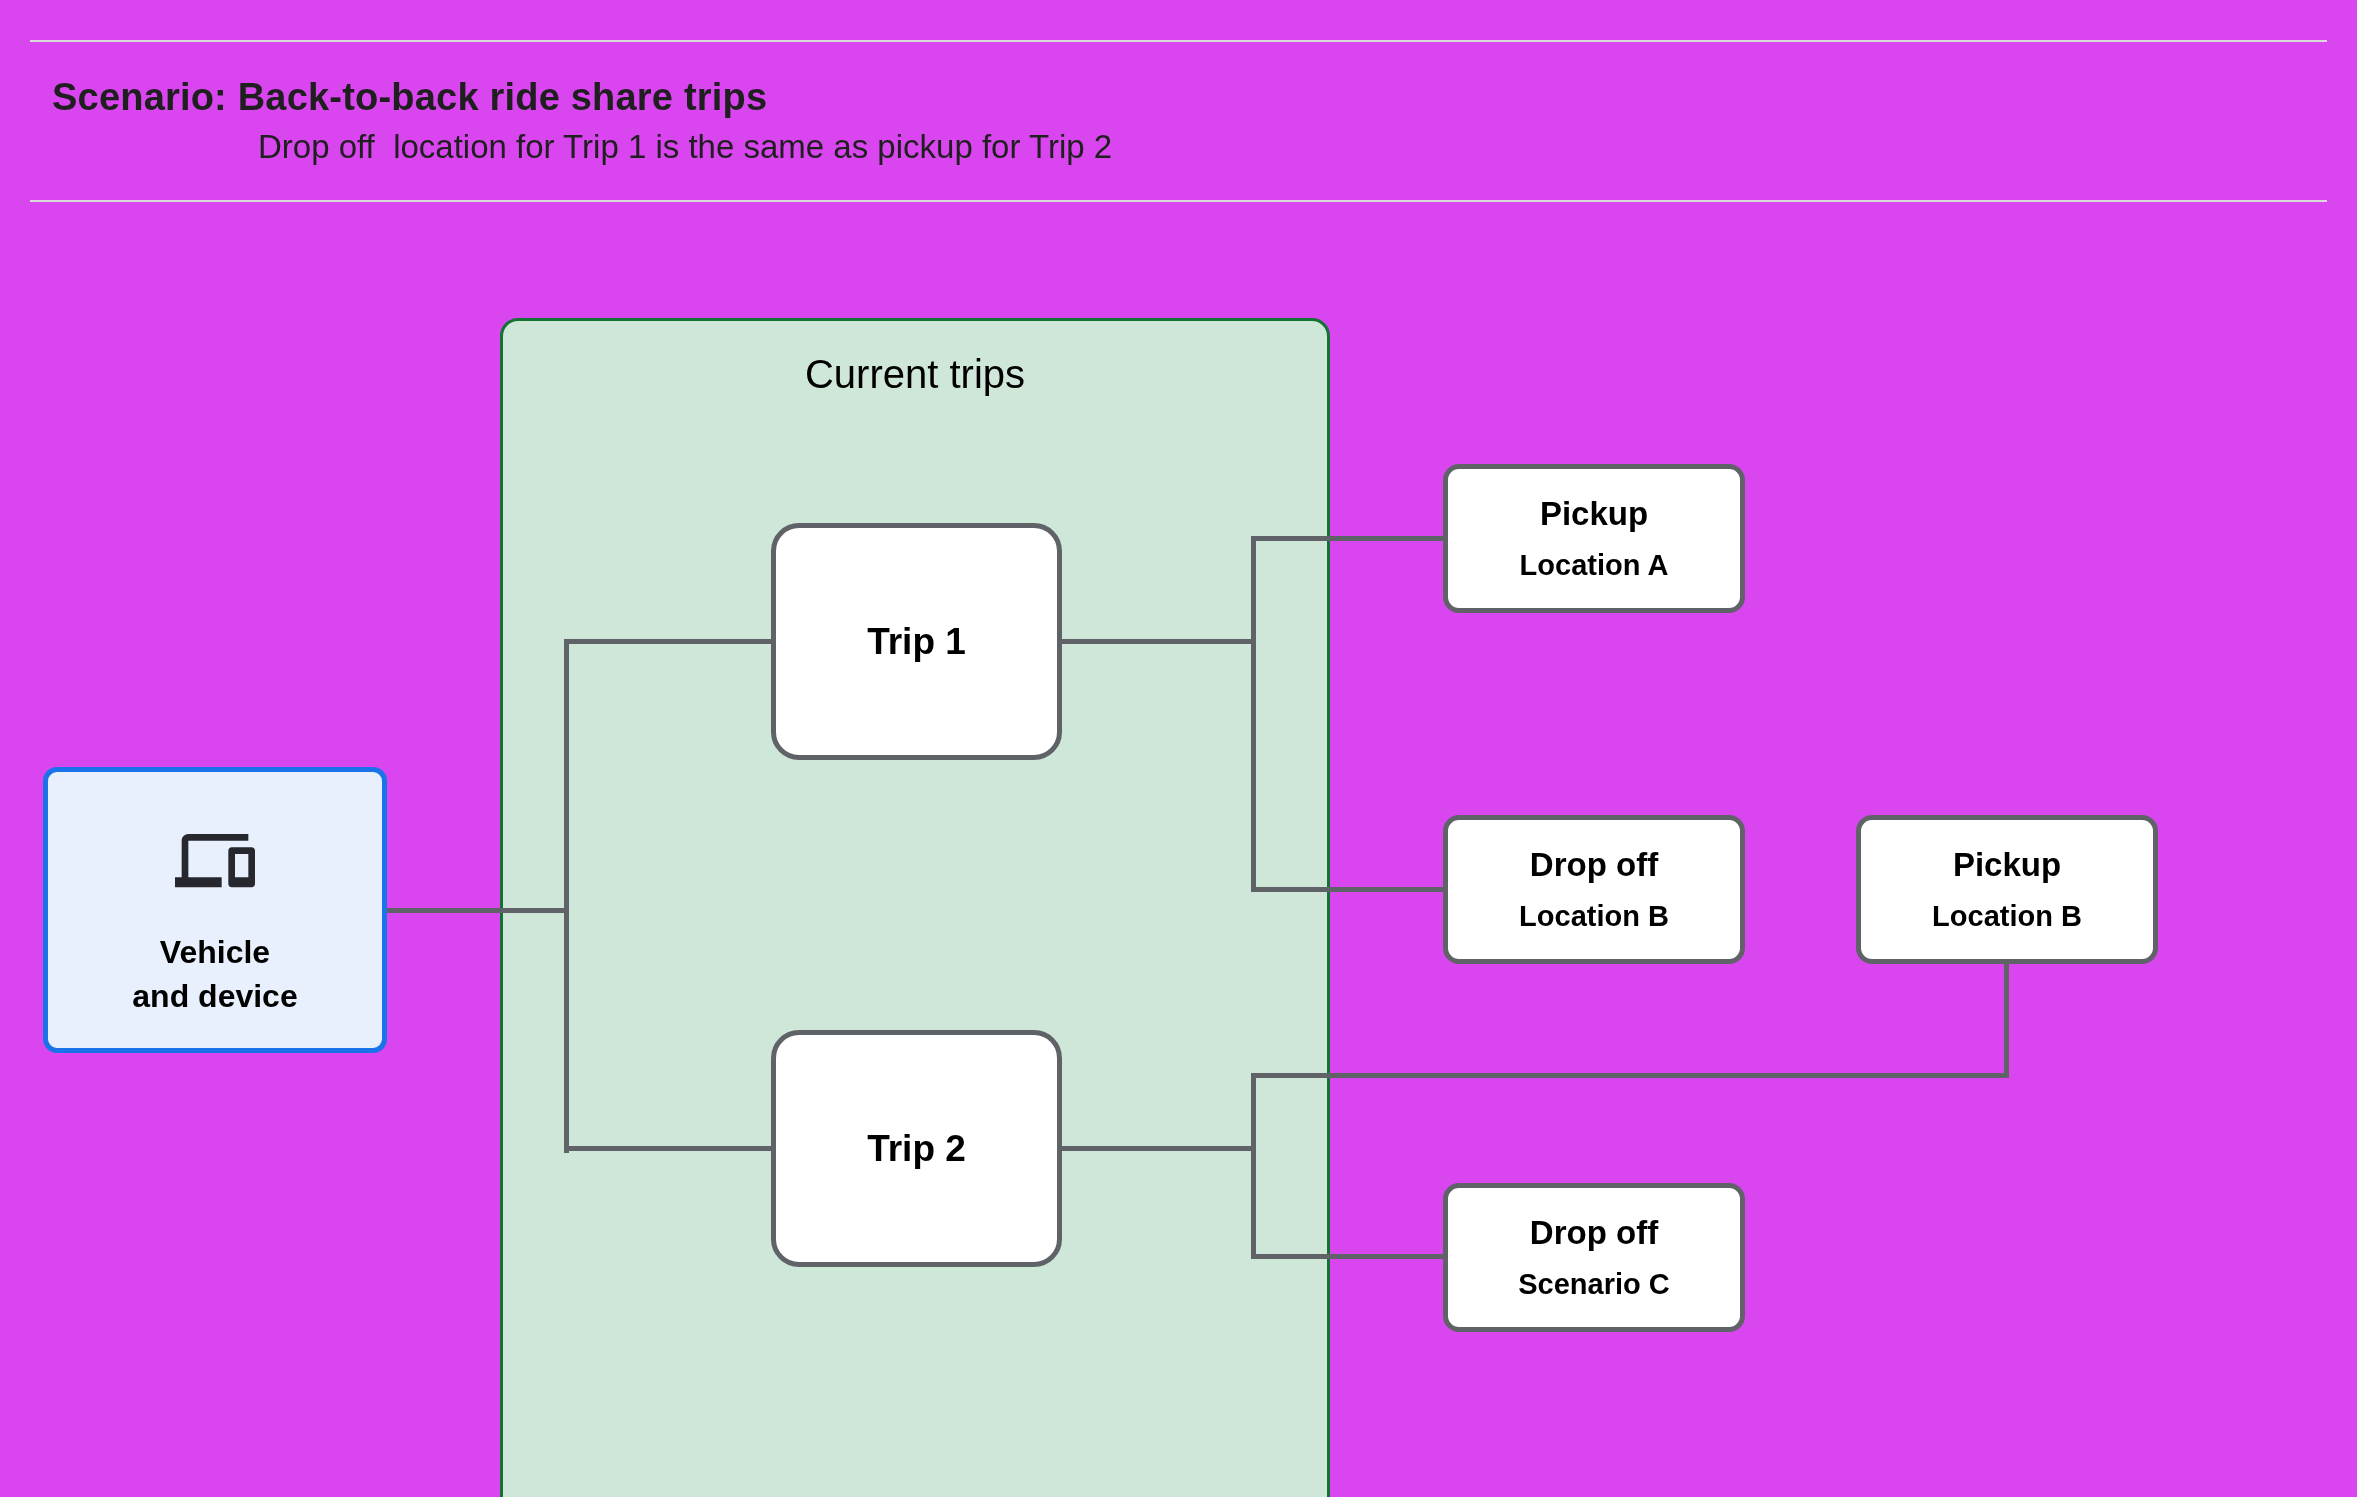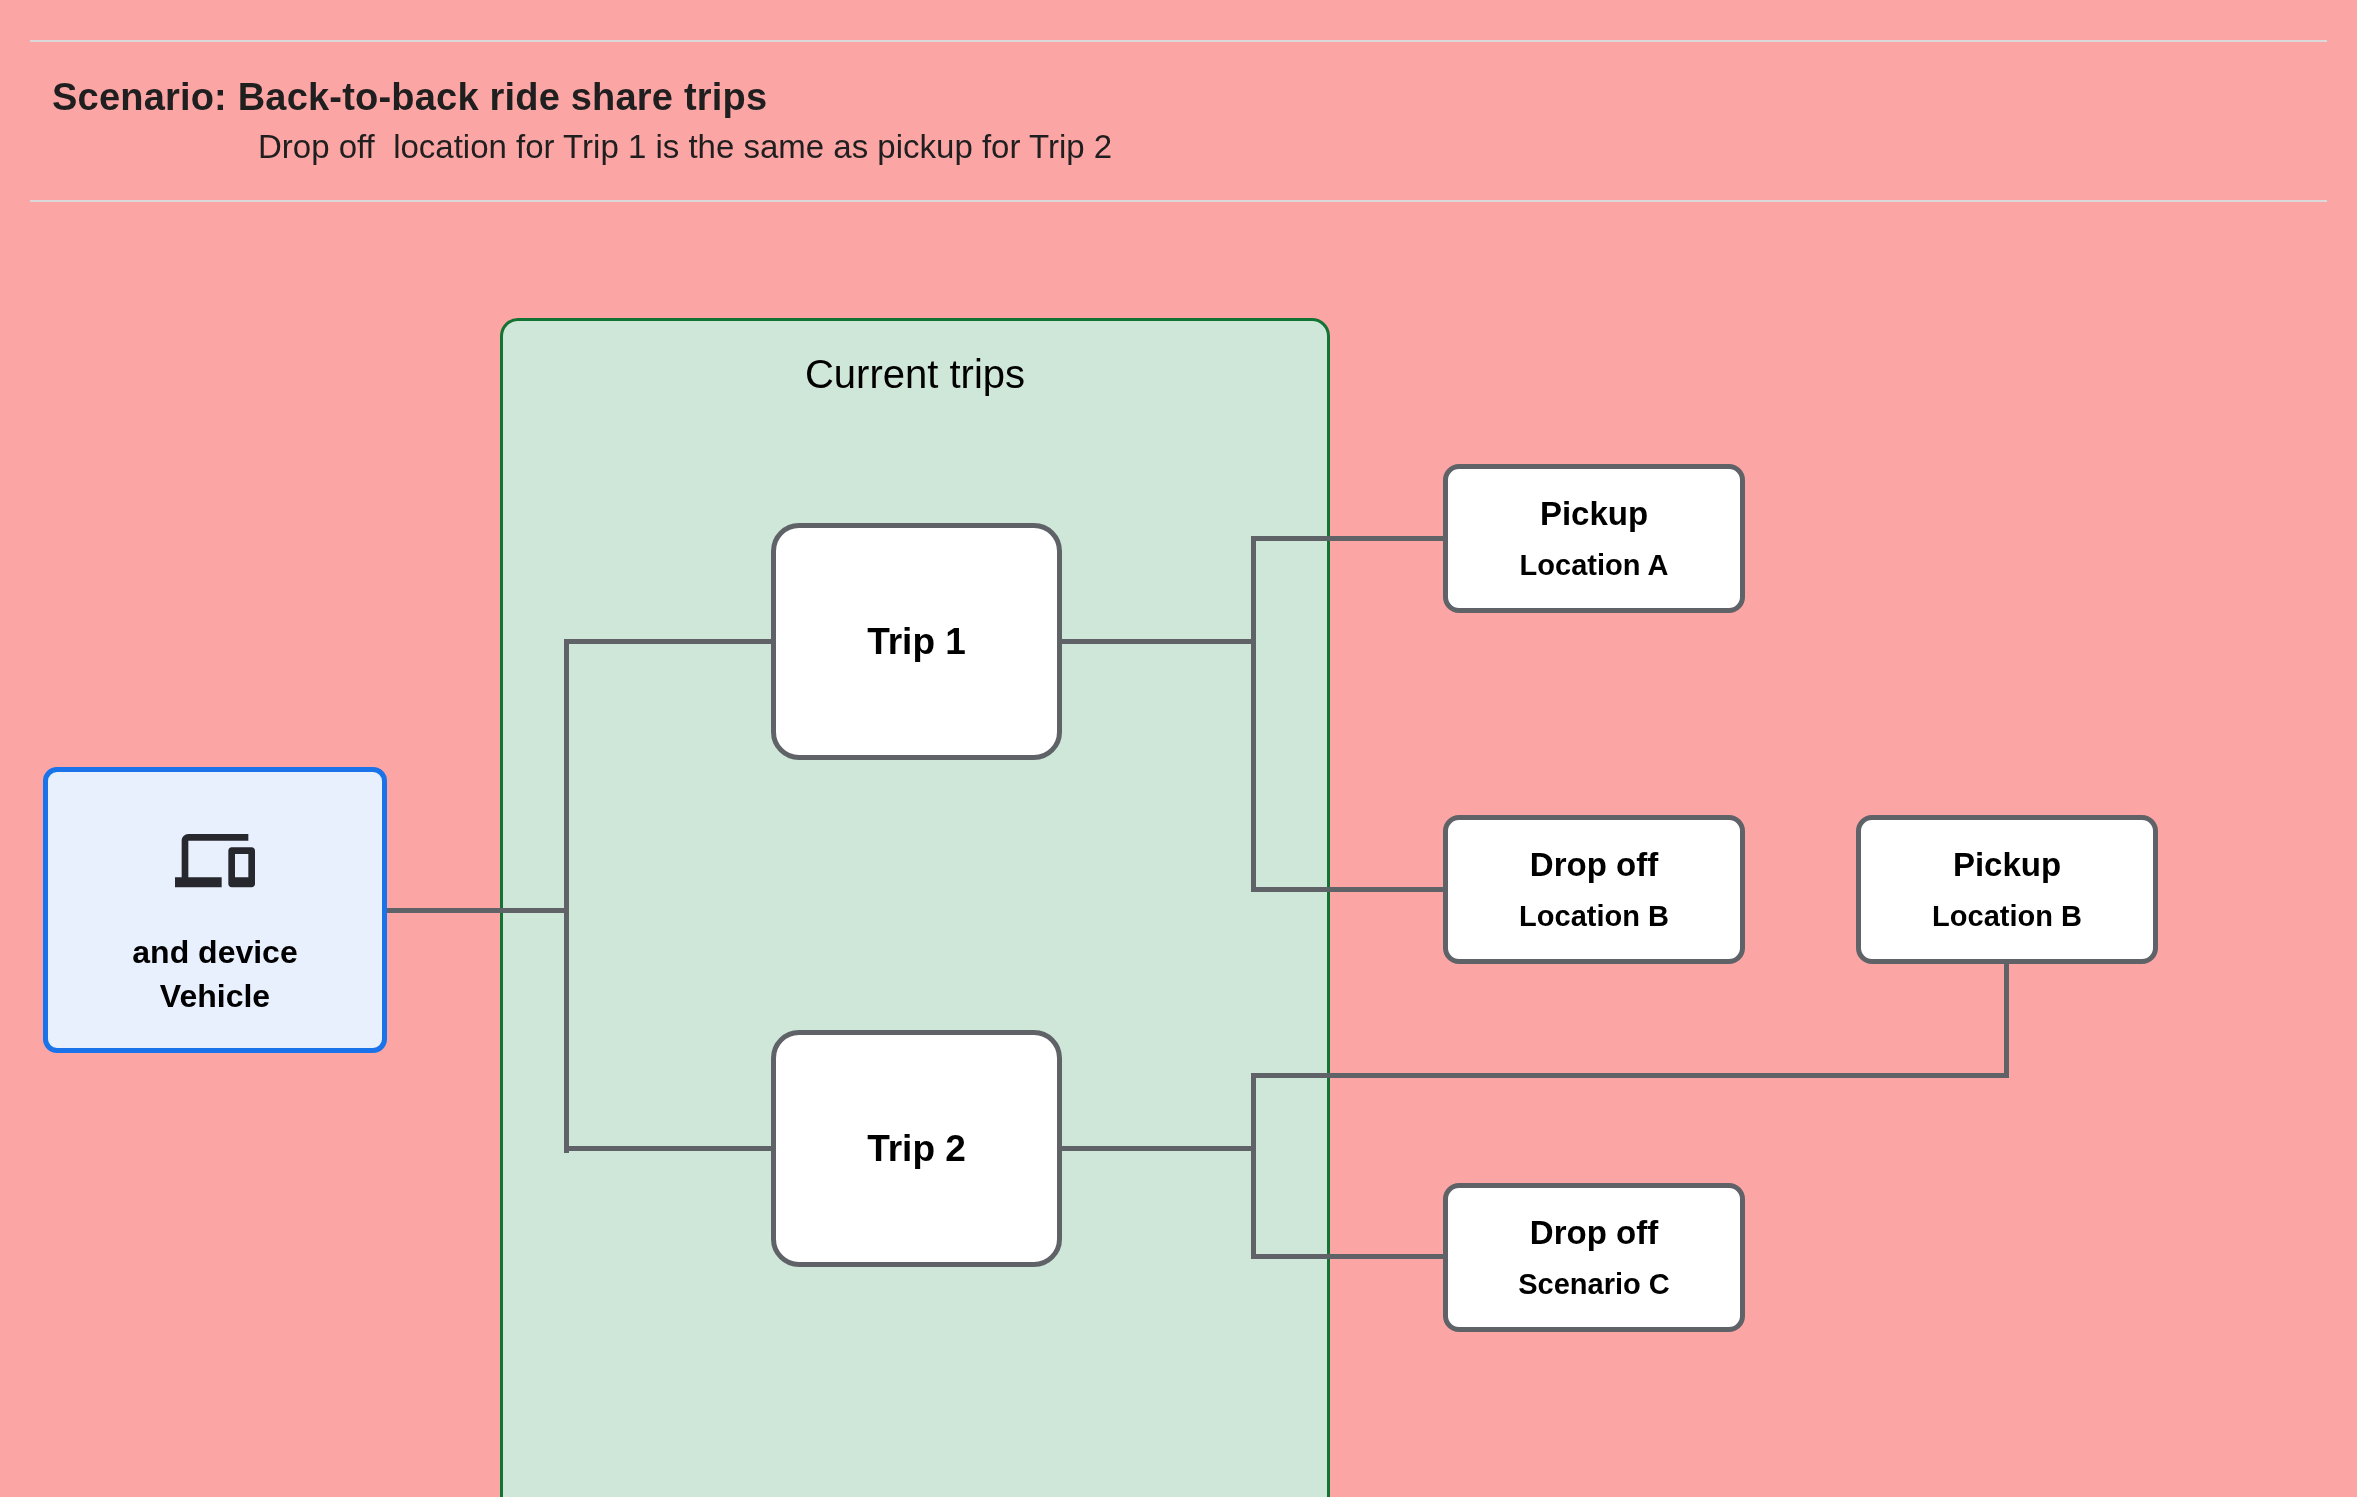--- a/index.html
+++ b/index.html
@@ -12,21 +12,21 @@
     --blue-border:#1a73e8;
     --blue-fill:#e8f0fe;
     --green-border:#137333;
     --green-fill:#cfe7d8;
     --orange-border:#ea8600;
     --orange-fill:#fdf0c6;
   }
   *{margin:0;padding:0;box-sizing:border-box;}
   html,body{background:#ffffff;}
   body{font-family:"Liberation Sans","DejaVu Sans",sans-serif;color:var(--header-text);}
-  .canvas{position:relative;width:2357px;height:1497px;background:#fca5a5;overflow:hidden;}
+  .canvas{position:relative;width:2357px;height:1497px;background:#d946ef;overflow:hidden;}
 
   .rule{position:absolute;left:30px;right:30px;height:2px;background:var(--rule);}
   .rule.top{top:40px;}
   .rule.bottom{top:200px;}
 
   .page-title{position:absolute;left:52px;top:76px;font-size:38px;font-weight:700;letter-spacing:.2px;color:var(--header-text);}
   .page-subtitle{position:absolute;left:258px;top:128px;font-size:33px;font-weight:400;white-space:pre-wrap;color:var(--header-text);}
 
   
   .group{position:absolute;top:318px;height:1396px;border-radius:18px;border:3px solid;z-index:1;}
@@ -82,22 +82,22 @@
   <div class="seg" style="left:2004px;top:961px;width:5px;height:117px;"></div>
   <div class="seg" style="left:1251px;top:1254px;width:192px;height:5px;"></div>
 
   <div class="vehicle-node">
     <div class="vehicle-icon">
       <svg width="82" height="70" viewBox="0 1 24 21" fill="currentColor" aria-hidden="true">
         <path d="M4 6h18V4H4c-1.1 0-2 .9-2 2v11H0v3h14v-3H4V6zm19 2h-6c-.55 0-1 .45-1 1v10c0 .55.45 1 1 1h6c.55 0 1-.45 1-1V9c0-.55-.45-1-1-1zm-1 9h-4v-7h4v7z"></path>
       </svg>
     </div>
     <div class="vehicle-label">
+      <div>Vehicle</div>
       <div>and device</div>
-      <div>Vehicle</div>
     </div>
   </div>
 
   <div class="node trip-node" style="top:523px;">
     <div class="trip-label">Trip 1</div>
   </div>
   <div class="node trip-node" style="top:1030px;">
     <div class="trip-label">Trip 2</div>
   </div>
 

